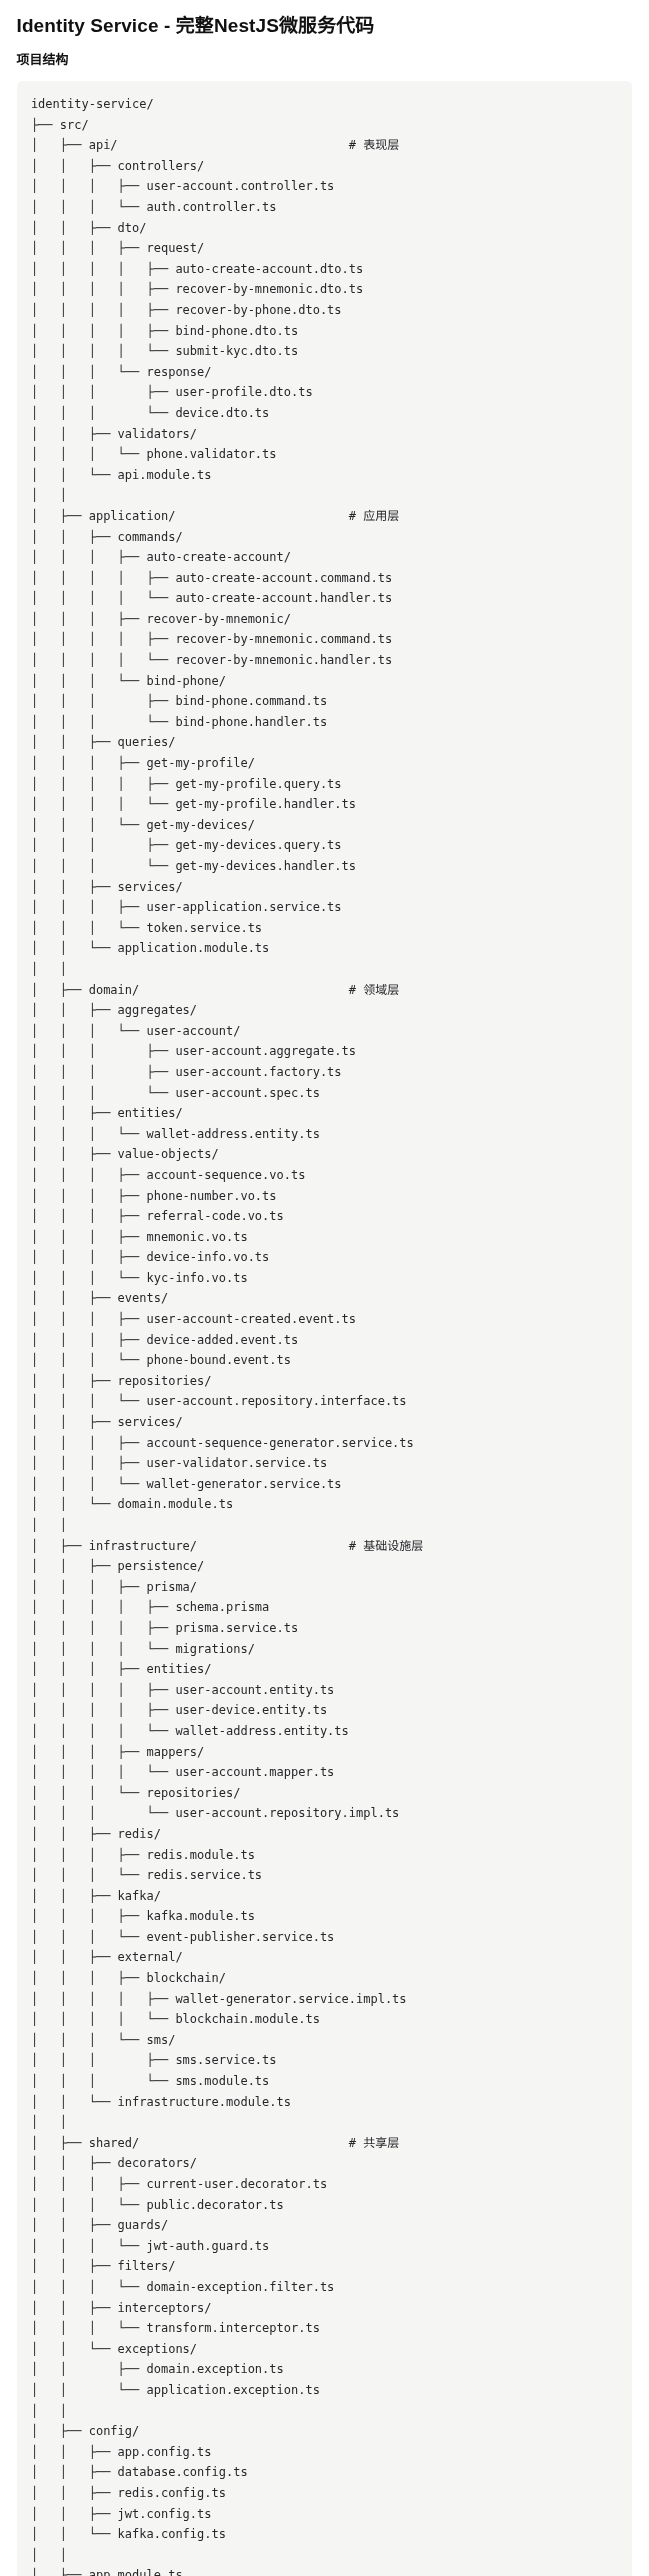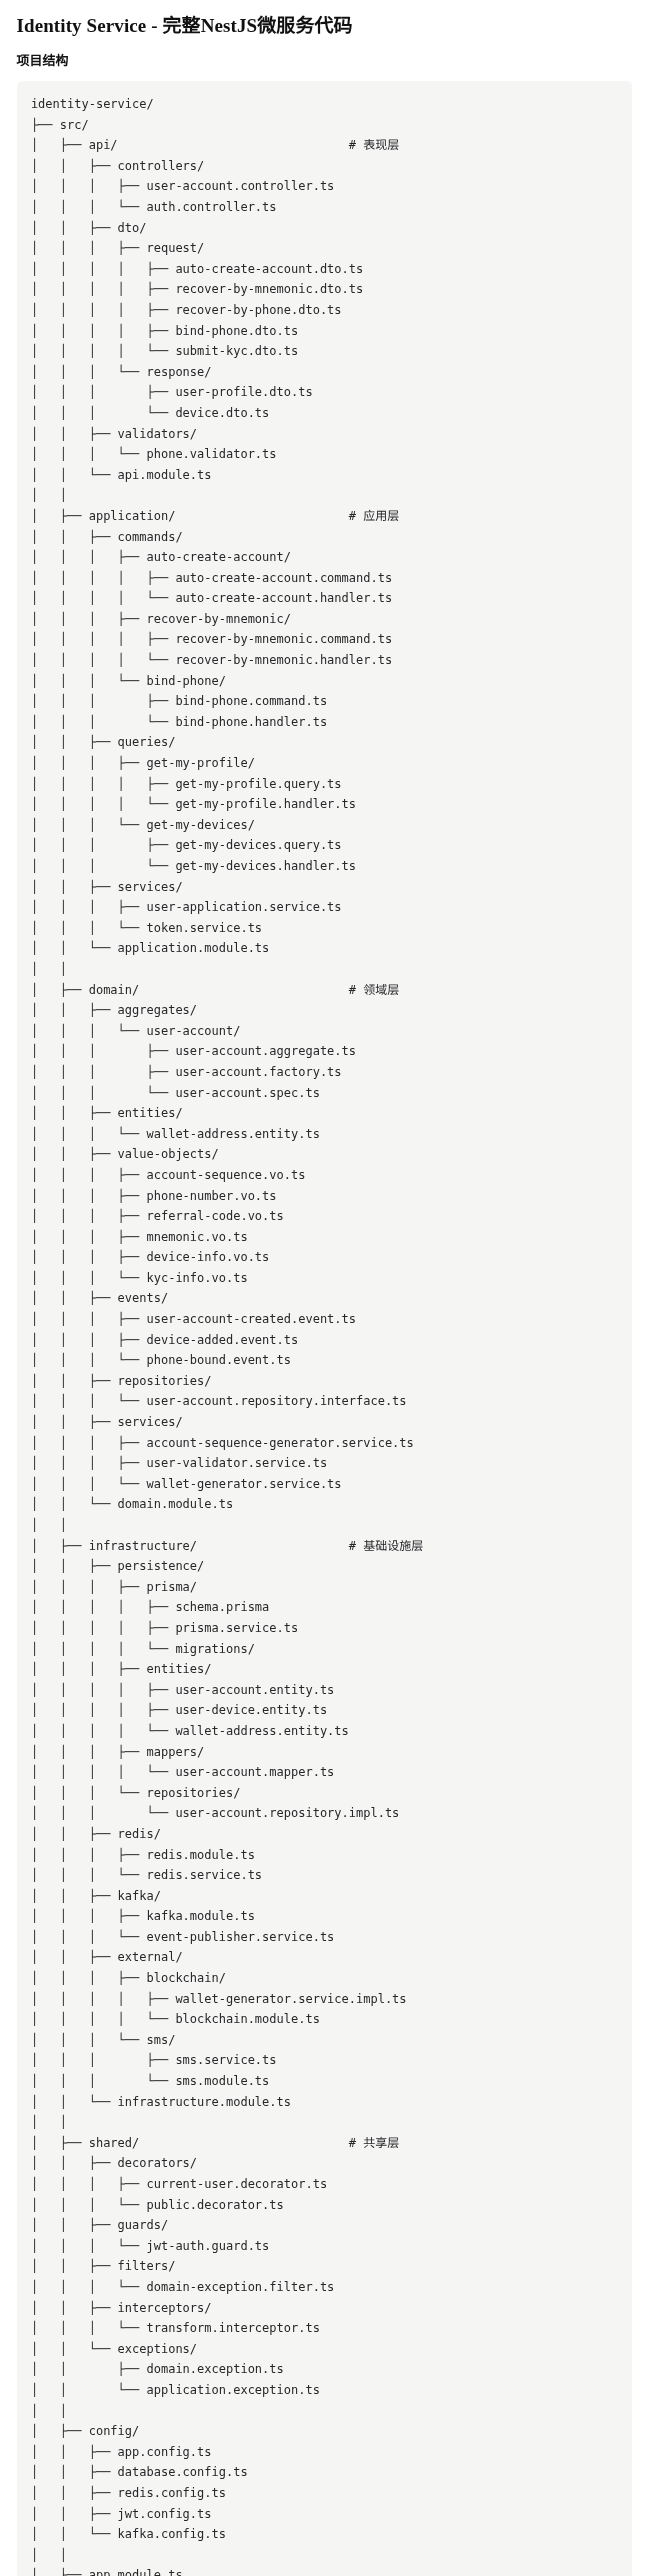--- a/index.html
+++ b/index.html
@@ -8,29 +8,29 @@
   body {
     width: 649px;
     min-height: 3043px;
     font-family: "Liberation Sans", sans-serif;
     color: #18181b;
   }
   .page {
     padding: 14.4px 17.5px 10.3px 16.5px;
   }
   .title {
-    font-family: Liberation Serif, serif;
+    font-family: Liberation Sans, sans-serif;
     font-size: 19px;
     line-height: 1.3;
     font-weight: 700;
     letter-spacing: 0.1px;
     color: var(--heading-color, #111111);
   }
   .section-heading {
-    font-family: Liberation Serif, serif;
+    font-family: Liberation Mono, monospace;
     font-size: 13px;
     line-height: 1.3;
     font-weight: 700;
     margin-top: 14.4px;
     color: var(--heading-color, #111111);
   }
   .code-block {
     margin-top: 10.3px;
     background: var(--code-bg, #f5f5f4);
     border-radius: 5.2px;

